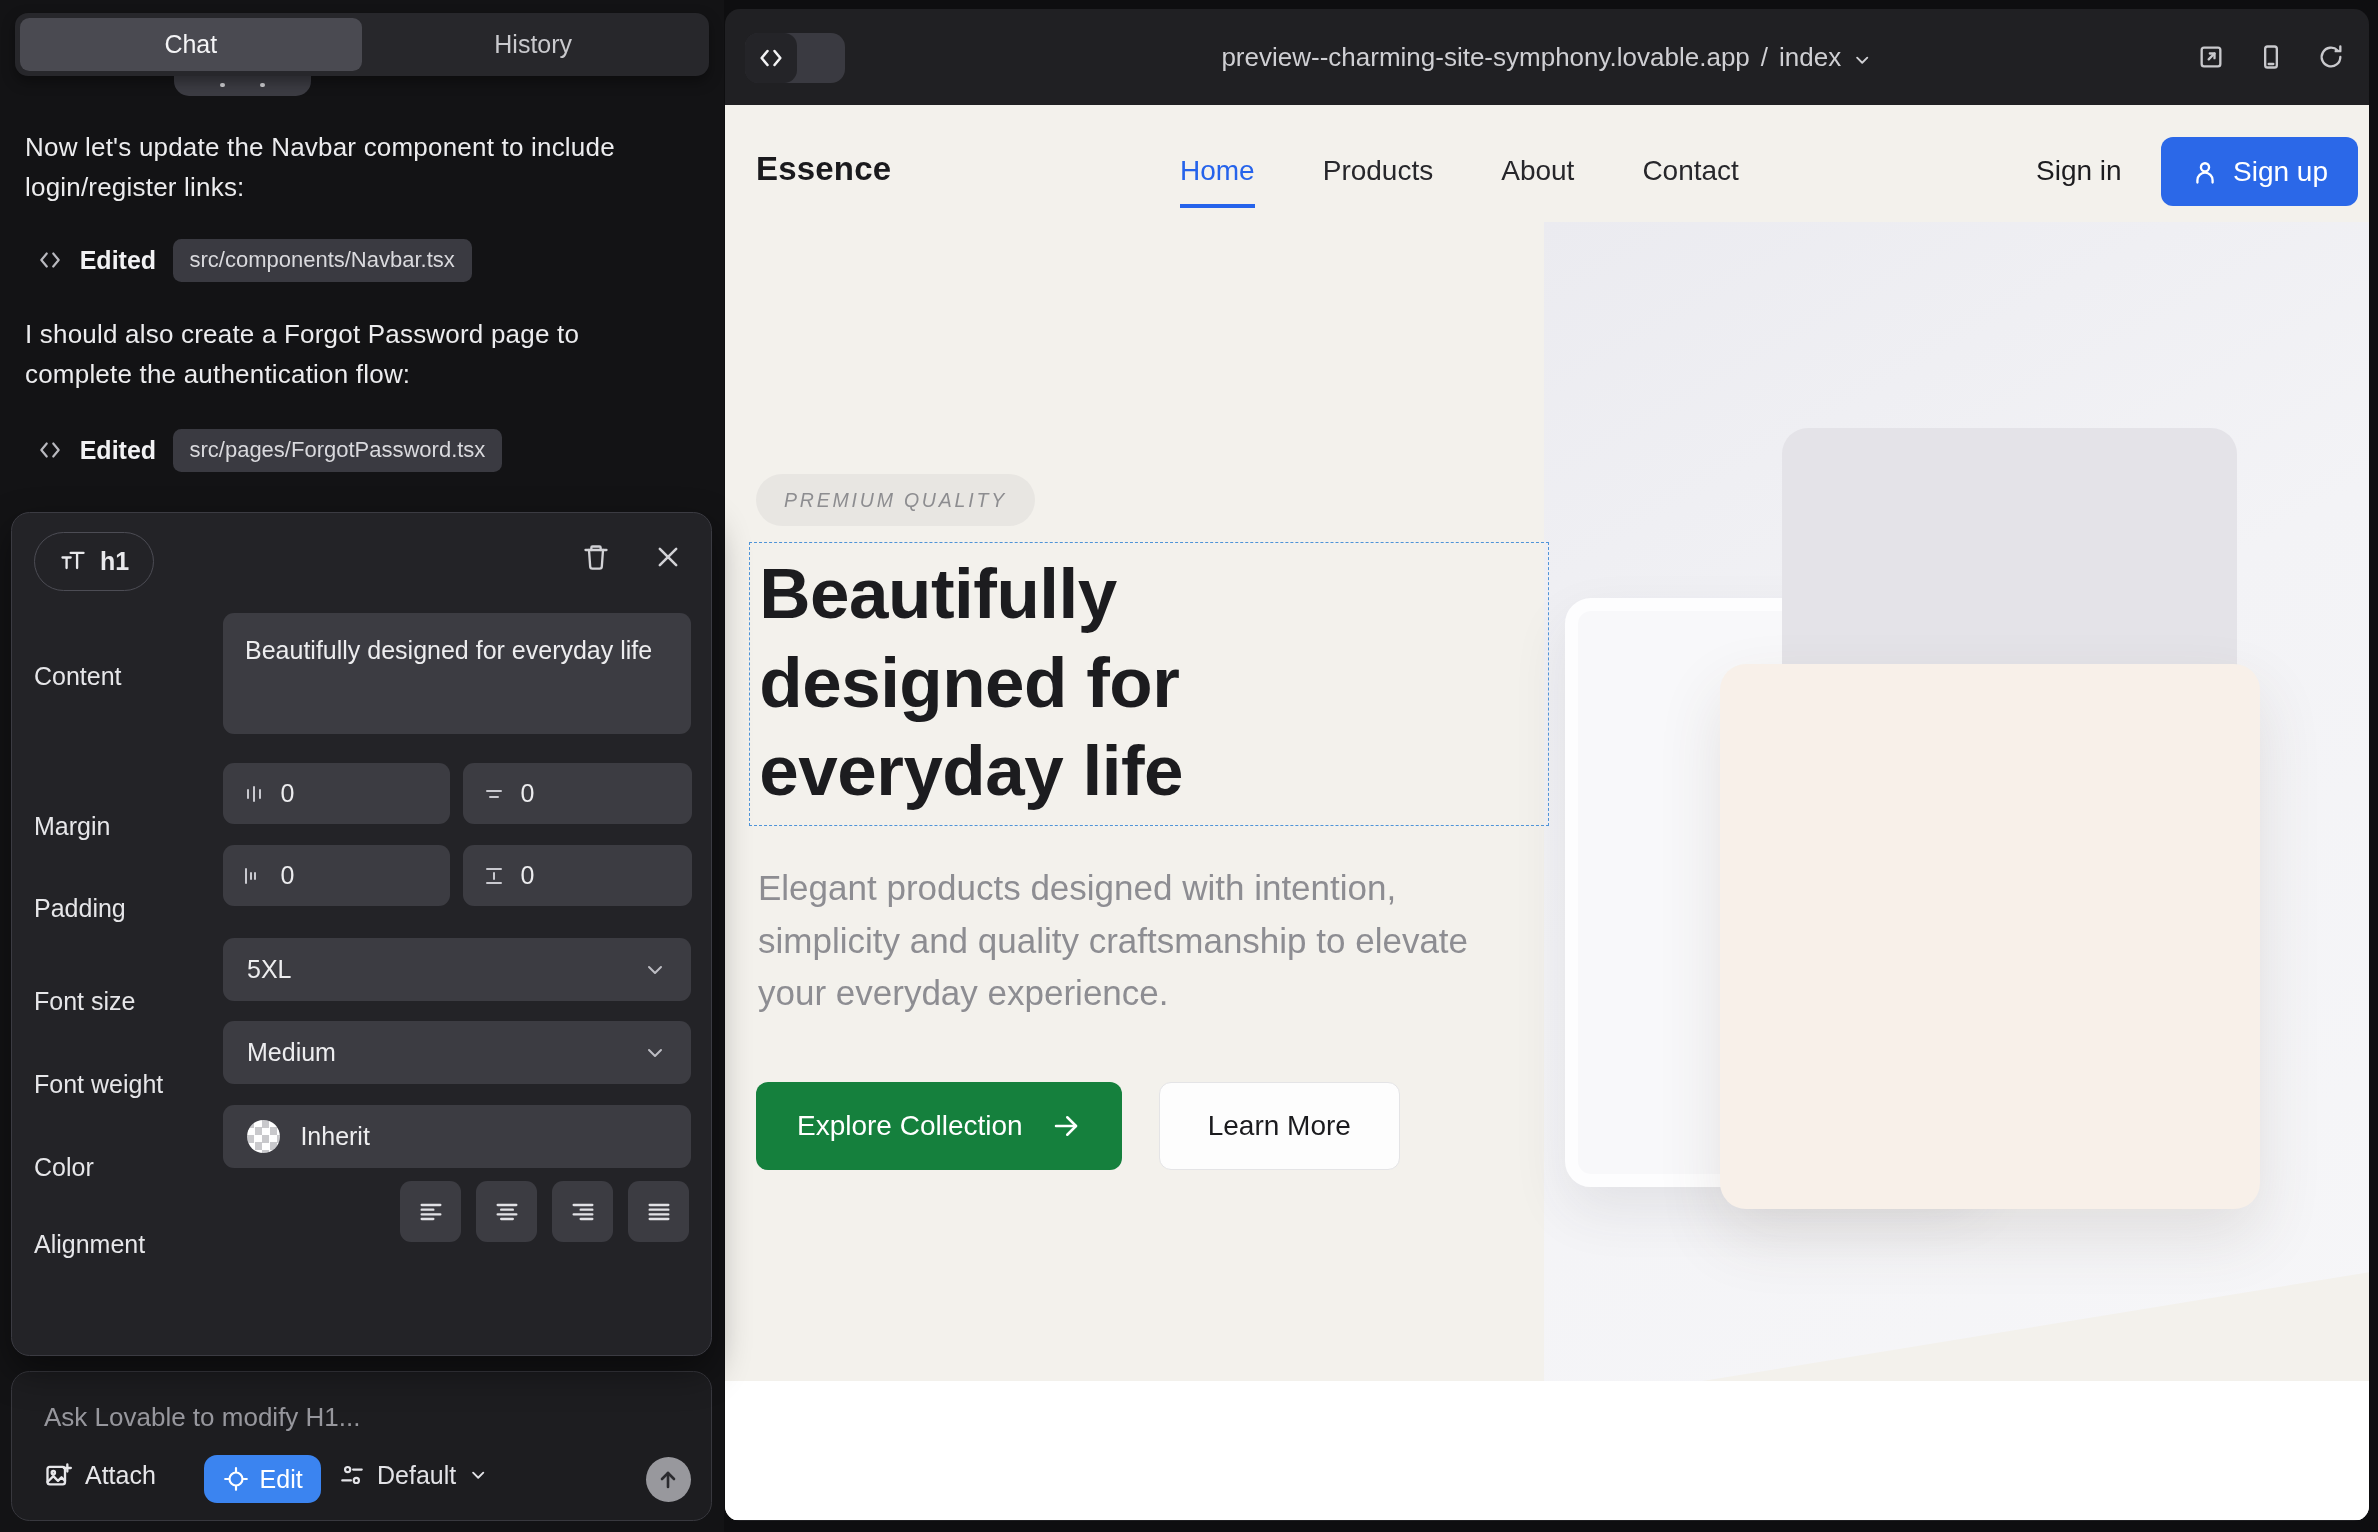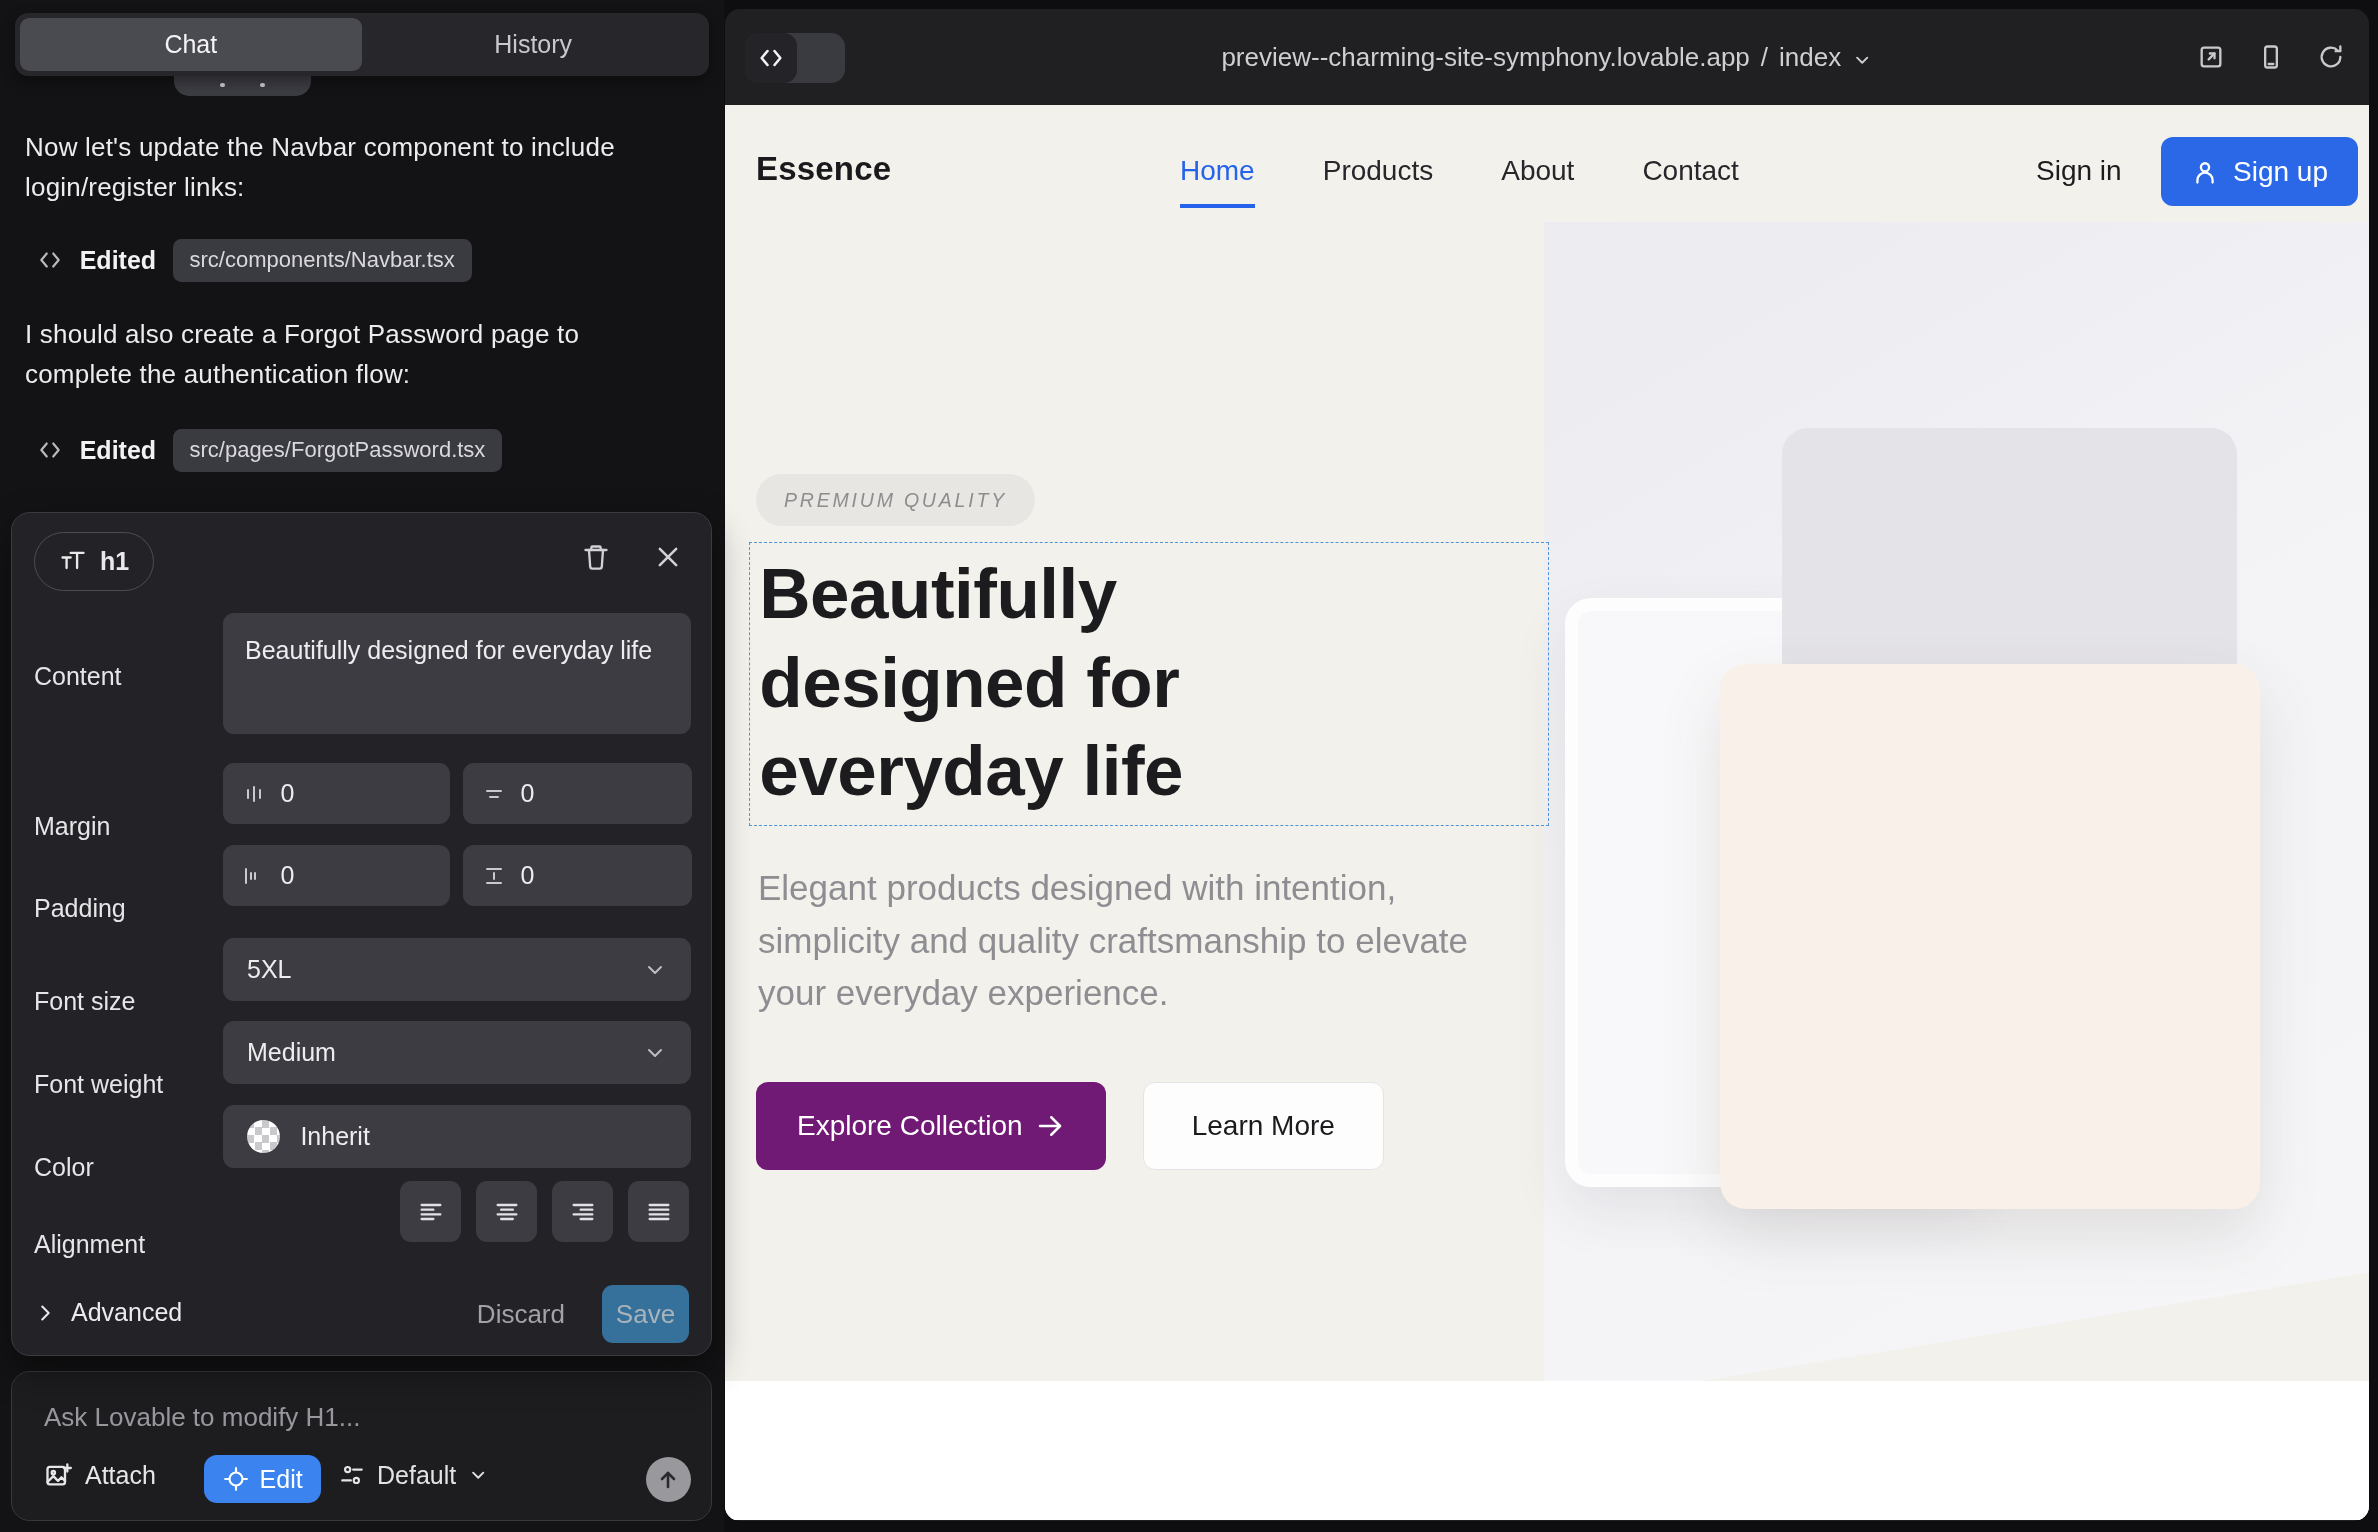--- a/index.html
+++ b/index.html
@@ -163,22 +163,22 @@
   .hero-h1 {
     position:absolute; left:9.3px; top:6.5px; width:575px;
     font-size:71px; line-height:1.25; font-weight:600; color:#1c1c1f; letter-spacing:-0.5px;
   }
   .hero-p {
     position:absolute; left:33px; top:757px; width:751px; z-index:4;
     font-size:35px; line-height:1.5; color:#8d8d92;
   }
   .cta-row { position:absolute; left:31px; top:977px; z-index:4; display:flex; gap:37px; }
   .cta-primary {
-    height:88px; padding:0 41px; background:#701a75; border-radius:12px;
-    display:flex; align-items:center; gap:12px; color:#fff; font-size:28px; cursor:pointer;
+    height:88px; padding:0 41px; background:#15803d; border-radius:12px;
+    display:flex; align-items:center; gap:28px; color:#fff; font-size:28px; cursor:pointer;
   }
   .cta-secondary {
     height:88px; padding:0 48px; background:#fdfdfd; border:1.9px solid #e4e4e6; border-radius:12px;
     display:flex; align-items:center; color:#1b1b1e; font-size:28px; cursor:pointer;
   }
 </style>
 </head>
 <body>
 
 <div class="left-panel">
@@ -335,32 +335,20 @@
             <path d="M4 6h16M10 10h10M4 14h16M10 18h10"></path>
           </svg>
       </span>
       <span class="align-btn" style="left:616px">
         <svg width="28" height="28" viewBox="0 0 24 24" fill="none" stroke="currentColor" stroke-width="2" stroke-linecap="round">
             <path d="M4 6h16M4 10h16M4 14h16M4 18h16"></path>
           </svg>
       </span>
     </div>
 
-    <div class="footer-row">
-      <span class="advanced">
-        <span>
-          <svg width="22" height="22" viewBox="0 0 24 24" fill="none" stroke="currentColor" stroke-width="2.2" stroke-linecap="round" stroke-linejoin="round">
-              <polyline points="9 5 16 12 9 19"></polyline>
-            </svg>
-        </span>
-        <span>Advanced</span>
-      </span>
-      <span class="discard">Discard</span>
-      <span class="save-btn">Save</span>
-    </div>
   </div>
 
   <div class="composer">
     <div class="composer-input">Ask Lovable to modify H1...</div>
     <div class="composer-row">
       <span class="attach">
         <span>
           <svg width="28" height="28" viewBox="0 0 24 24" fill="none" stroke="currentColor" stroke-width="2" stroke-linecap="round" stroke-linejoin="round">
               <rect x="3" y="5" width="15" height="15" rx="2"></rect>
               <circle cx="8" cy="10" r="1.4"></circle>

